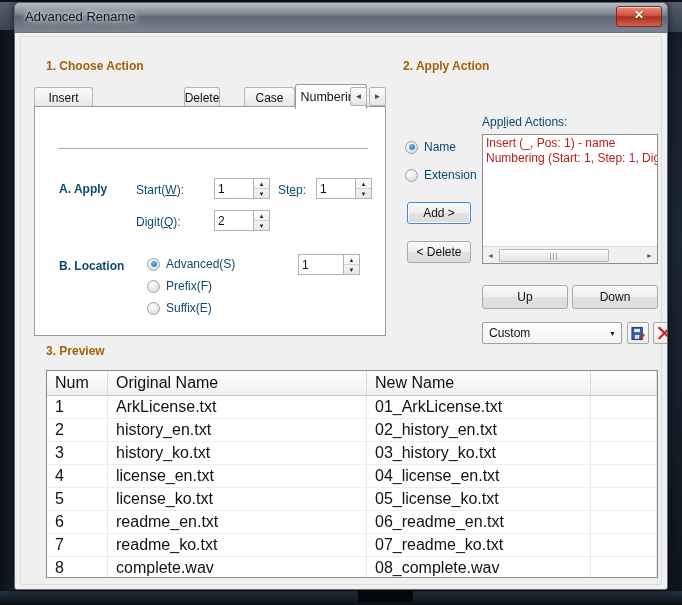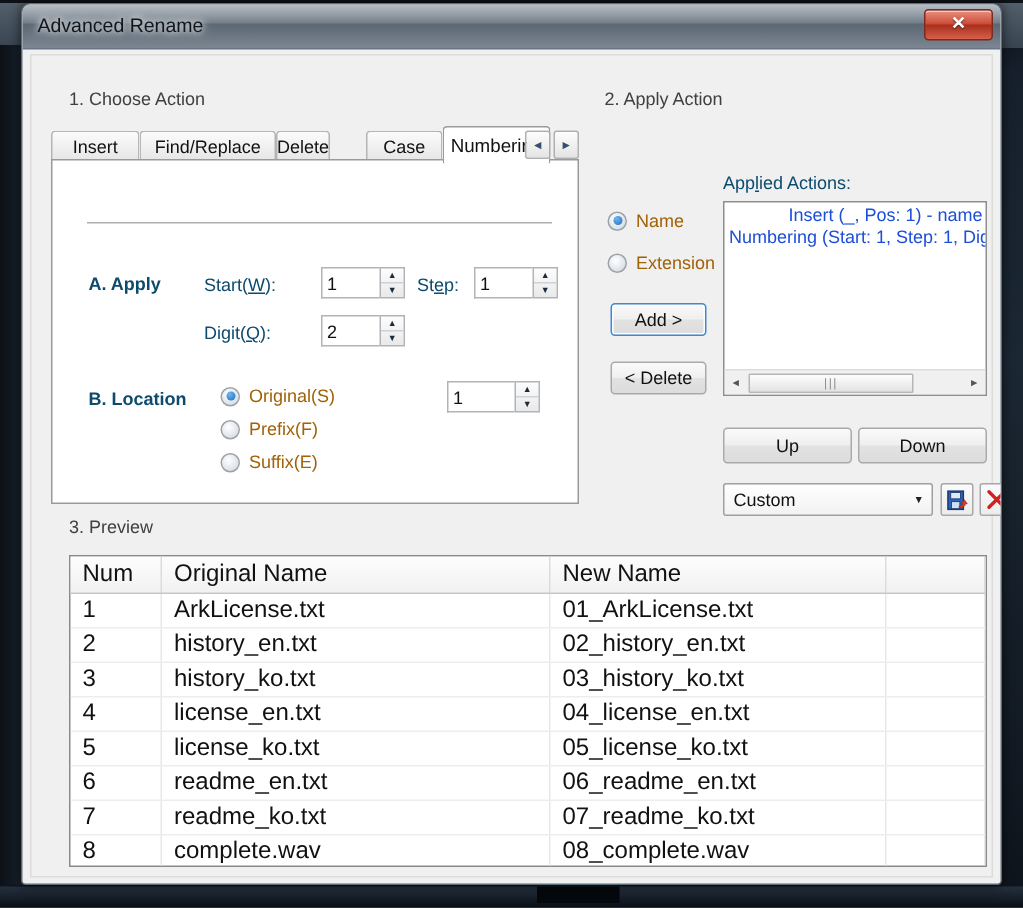--- a/index.html
+++ b/index.html
@@ -77,21 +77,21 @@
   }
 
   #client{
     position:absolute;left:5px;top:33px;width:642px;height:549px;
     background:#f0f0f0;
     border:1px solid #dcdcdc;
     box-sizing:border-box;
   }
 
   .section-title{
-    position:absolute;color:#404040;font-weight:normal;font-size:12px;
+    position:absolute;color:#a16207;font-weight:bold;font-size:12px;
   }
 
   
   #tabstrip{position:absolute;left:13px;top:47px;width:352px;height:23px;}
   .tab{
     position:absolute;top:3px;height:20px;
     background:linear-gradient(180deg,#fbfbfb,#e6e6e6);
     border:1px solid #b5b5b5;border-bottom:none;
     border-radius:3px 3px 0 0;
     font-size:12px;color:#111;
@@ -144,40 +144,40 @@
   .rdot{
     width:13px;height:13px;border-radius:50%;
     background:radial-gradient(circle at 40% 35%,#fff,#e2e6ea 60%,#cfd4d9);
     border:1px solid #9aa3ab;box-sizing:border-box;
     display:flex;align-items:center;justify-content:center;flex:none;
   }
   .radio.on .rdot::after{
     content:"";width:6px;height:6px;border-radius:50%;
     background:radial-gradient(circle at 35% 30%,#6fb6ef,#1b6fc0);
   }
-  .rlabel{margin-left:6px;font-size:12px;color:#a16207;white-space:nowrap;}
+  .rlabel{margin-left:6px;font-size:12px;color:#0c4a6e;white-space:nowrap;}
 
   
   .btn{
     position:absolute;
     background:linear-gradient(180deg,#fafafa 0%,#efefef 48%,#e2e2e2 52%,#dcdcdc 100%);
     border:1px solid #a9a9a9;border-radius:3px;
     font-family:inherit;font-size:12px;color:#111;
     display:flex;align-items:center;justify-content:center;
     box-sizing:border-box;cursor:pointer;
   }
   .btn.focus{border:1px solid #3c8ad6;box-shadow:inset 0 0 0 1px #fff;}
 
   
   #applied-box{
     position:absolute;left:461px;top:97px;width:176px;height:130px;
     background:#fff;border:1px solid #8e8e8e;box-sizing:border-box;overflow:hidden;
   }
   .applied-item{
-    font-size:12px;color:#1d4ed8;white-space:nowrap;padding:1px 2px 0 3px;text-align:right;
+    font-size:12px;color:#b91c1c;white-space:nowrap;padding:1px 2px 0 3px;
   }
   #applied-scroll{
     position:absolute;left:0;right:0;bottom:0;height:16px;
     background:#f0f0f0;border-top:1px solid #dcdcdc;display:flex;align-items:center;
   }
   .sb-arrow{
     width:15px;height:15px;display:flex;align-items:center;justify-content:center;
     font-size:7px;color:#555;cursor:pointer;flex:none;
   }
   #sb-thumb{
@@ -252,21 +252,20 @@
       <div id="close-glyph">✕</div>
     </div>
   </div>
 
   <div id="client">
 
     <div class="section-title" style="left:25px;top:22px;">1. Choose Action</div>
 
     <div id="tabstrip">
       <div class="tab" style="left:0px;width:59px;">Insert</div>
-      <div class="tab" style="left:59px;width:91px;">Find/Replace</div>
       <div class="tab" style="left:150px;width:36px;">Delete</div>
       <div class="tab" style="left:210px;width:51px;">Case</div>
       <div class="tab" style="left:288px;width:40px;">Ex</div>
       <div class="tab sel" style="left:261px;width:72px;">Numbering</div>
       <div class="tabarrow" style="left:316px;">◄</div>
       <div class="tabarrow" style="left:335px;">►</div>
     </div>
 
     <div id="tabpanel">
       <div id="panel-sep"></div>
@@ -297,21 +296,21 @@
         <div class="btns">
           <div>▲</div>
           <div>▼</div>
         </div>
       </div>
 
       <div class="lbl bold" style="left:24px;top:152px;">B. Location</div>
 
       <div class="radio on" style="left:112px;top:150px;">
         <span class="rdot"></span>
-        <span class="rlabel">Original(S)</span>
+        <span class="rlabel">Advanced(S)</span>
       </div>
       <div class="radio" style="left:112px;top:172px;">
         <span class="rdot"></span>
         <span class="rlabel">Prefix(F)</span>
       </div>
       <div class="radio" style="left:112px;top:194px;">
         <span class="rdot"></span>
         <span class="rlabel">Suffix(E)</span>
       </div>
 

